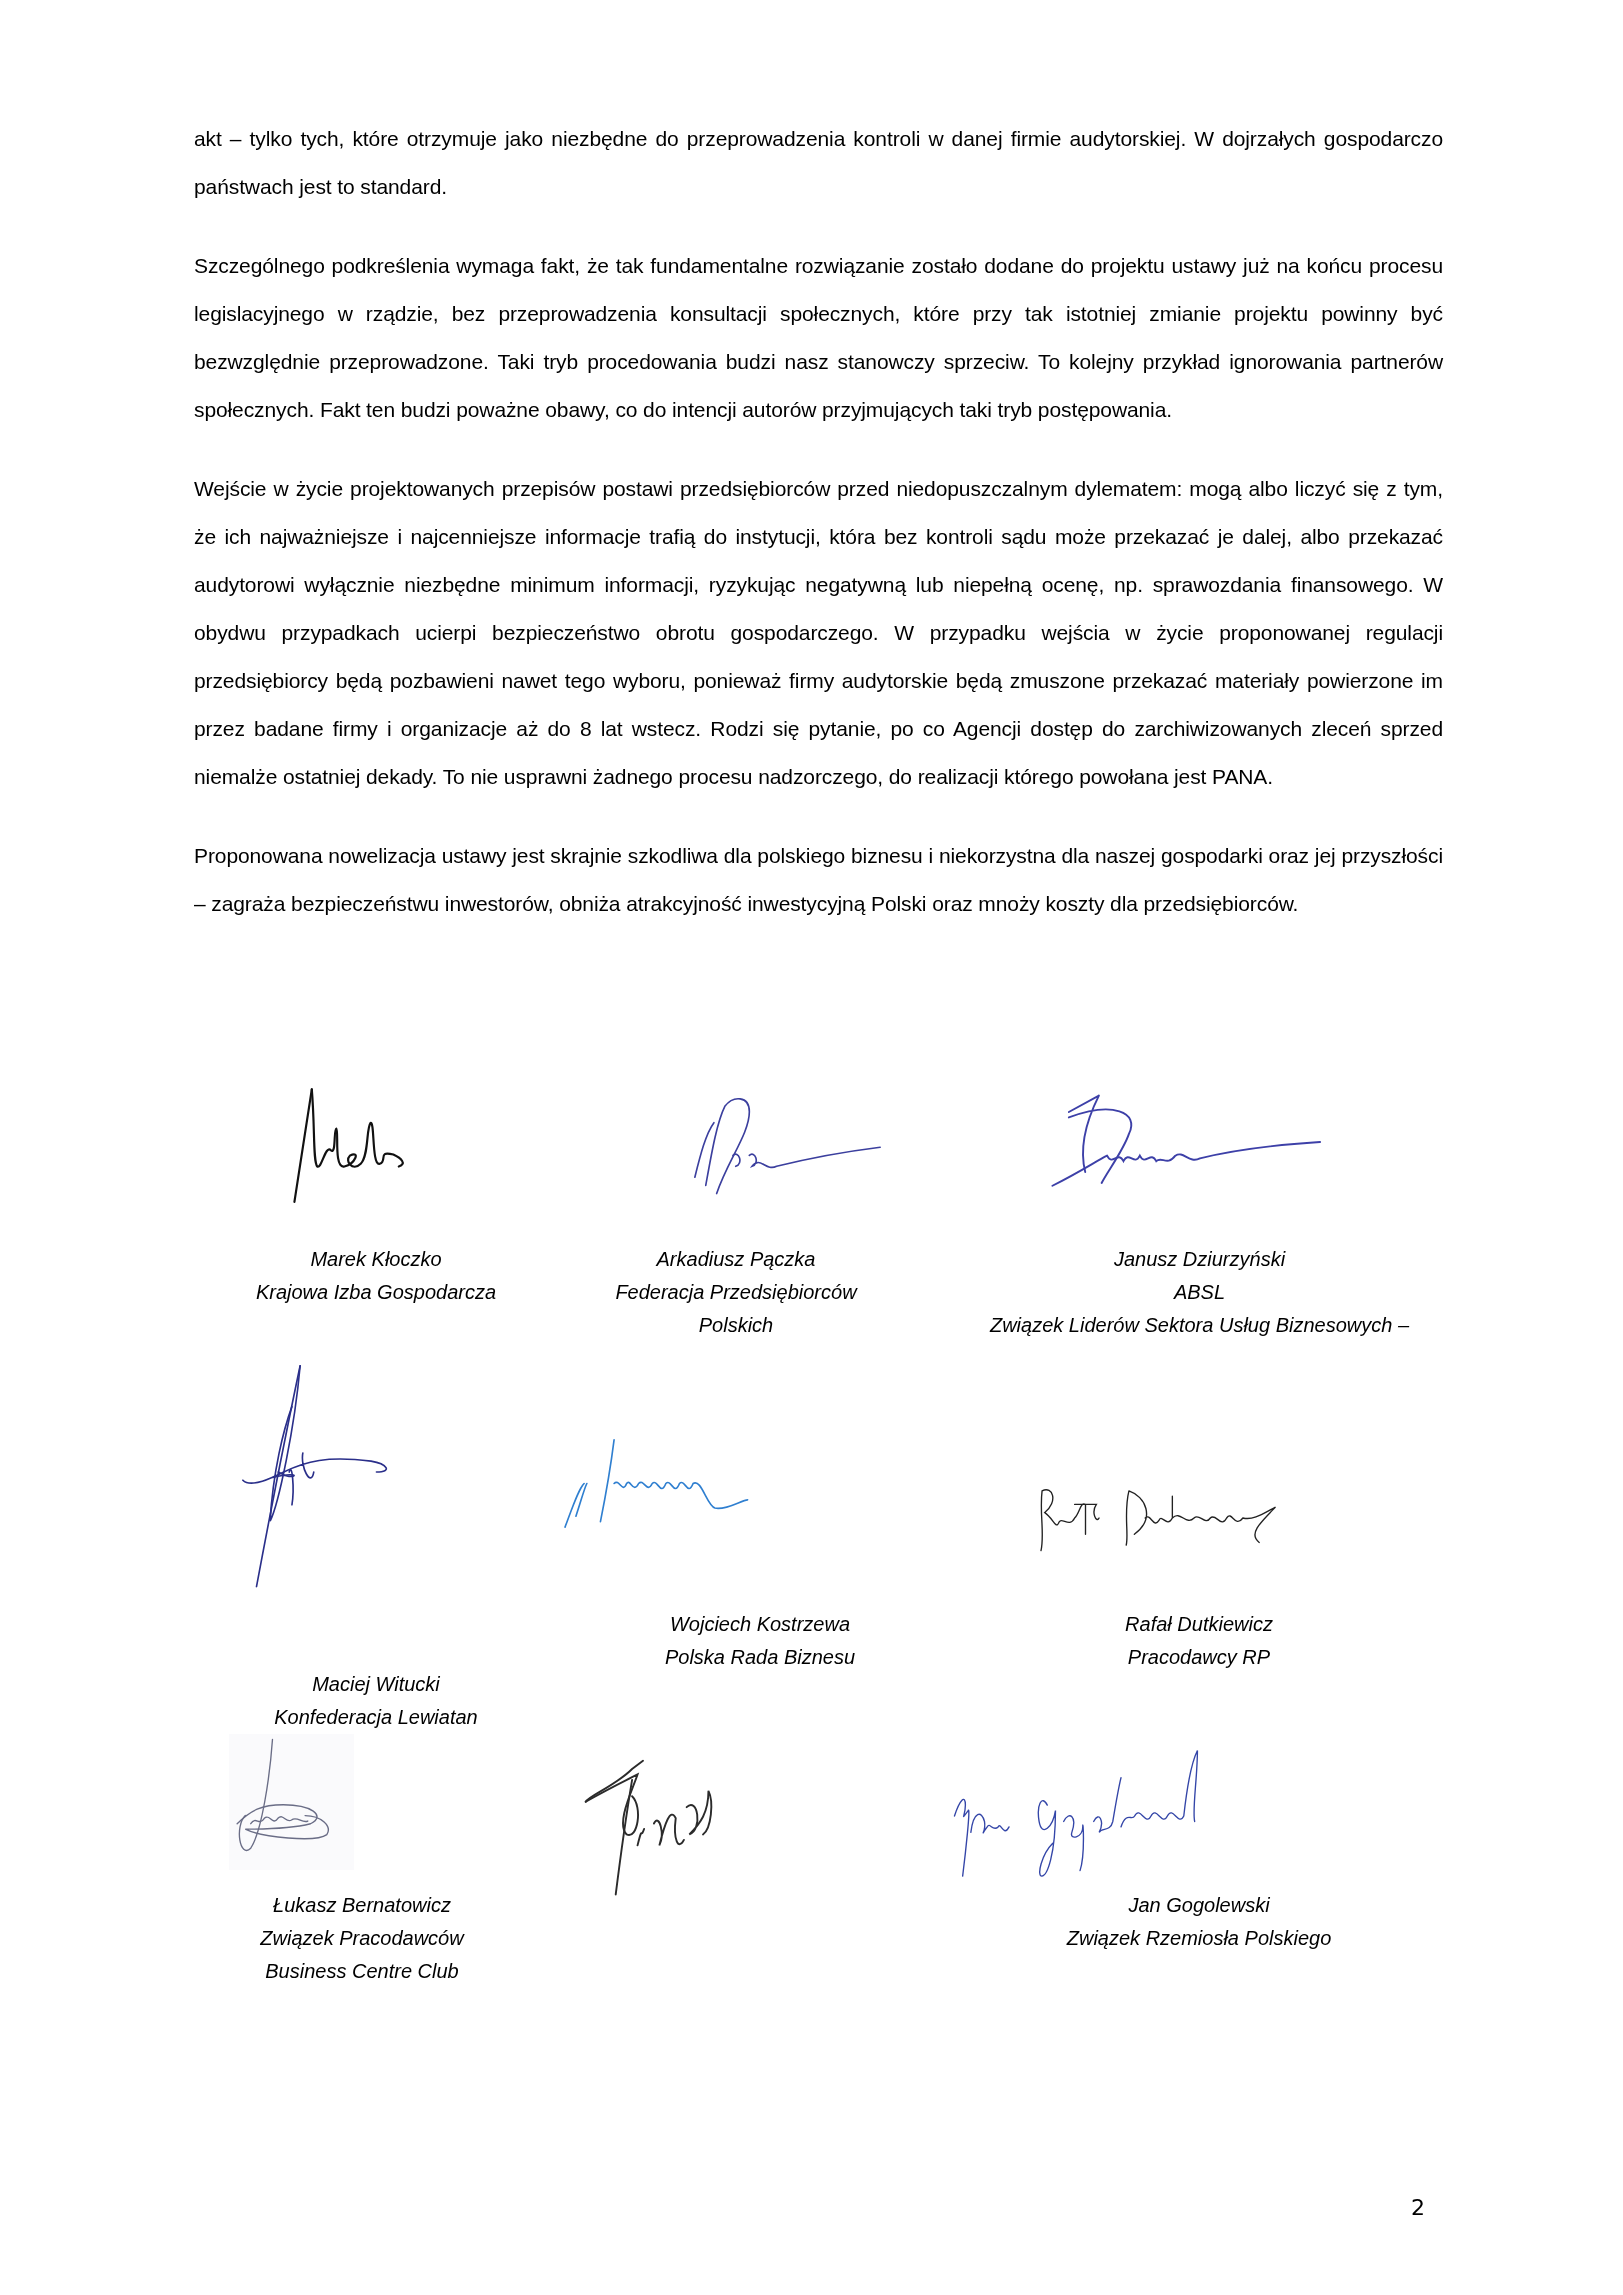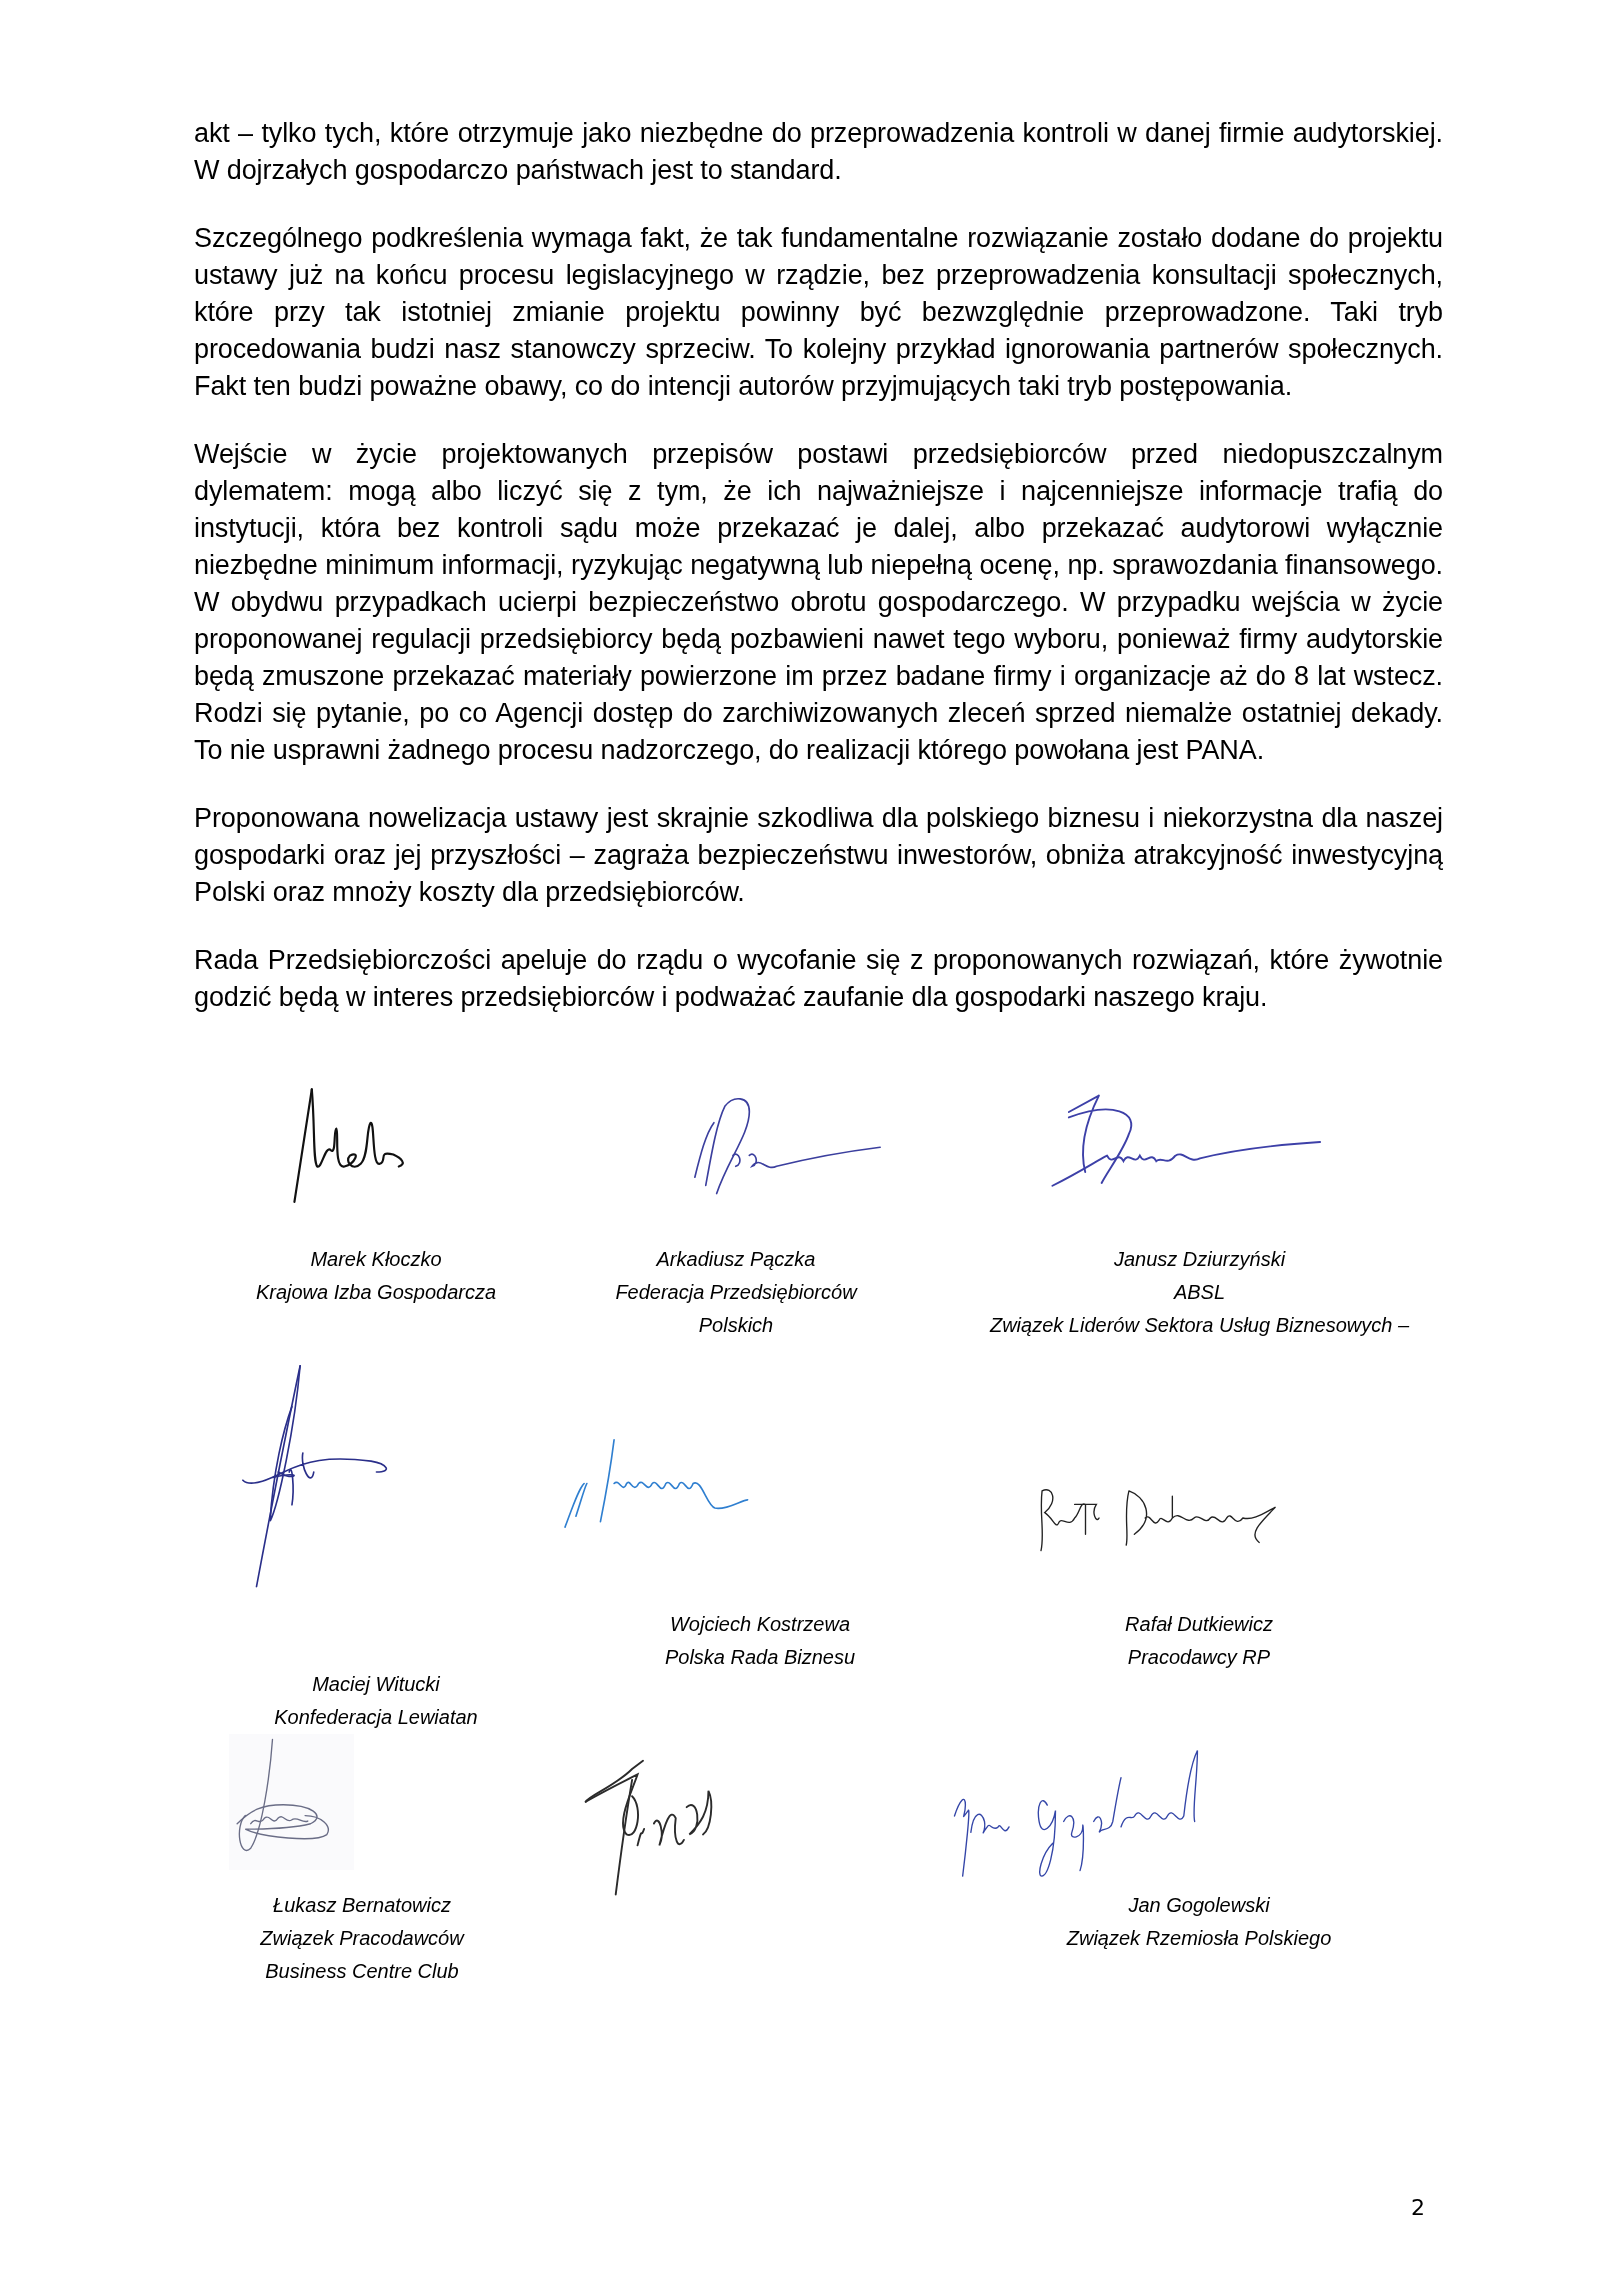--- a/index.html
+++ b/index.html
@@ -1,21 +1,21 @@
 <!DOCTYPE html>
 <html style="font-size:8.7px"><head>
   <meta charset="utf-8">
   <style>
     html, body { margin: 0; padding: 0; background: #ffffff; }
     body { width: 1623px; height: 2295px; position: relative; overflow: hidden; color: #000; }
     .page { position: absolute; left: 0; top: 0; width: 1623px; height: 2295px; background: #fff; }
     .body-text {
       position: absolute; left: 194px; top: 115px; width: 1249px;
       font-family: "Liberation Sans", sans-serif;
-      font-size: 27px; line-height: 37px;
+      font-size: 21px; line-height: 48px;
       text-align: justify; letter-spacing: -0.1px;
     }
     .body-text p { margin: 0 0 31px 0; }
     .sig-grid { position: absolute; left: 0; top: 0; width: 1623px; height: 2295px; }
     .sig-block { position: absolute; width: 414px; text-align: center;
       font-family: "Liberation Sans", sans-serif; font-style: italic; font-size: 20px; line-height: 33px; }
     .sig-block .name, .sig-block .org { display: block; }
     .signature { position: absolute; }
     .signature svg { display: block; overflow: visible; }
     .page-number { position: absolute; left: 1411px; top: 2195px;
@@ -24,21 +24,20 @@
 </head>
 <body>
 
 <div class="page">
 
   <div class="body-text">
     <p>akt – tylko tych, które otrzymuje jako niezbędne do przeprowadzenia kontroli w danej firmie audytorskiej. W dojrzałych gospodarczo państwach jest to standard.</p>
     <p>Szczególnego podkreślenia wymaga fakt, że tak fundamentalne rozwiązanie zostało dodane do projektu ustawy już na końcu procesu legislacyjnego w rządzie, bez przeprowadzenia konsultacji społecznych, które przy tak istotniej zmianie projektu powinny być bezwzględnie przeprowadzone. Taki tryb procedowania budzi nasz stanowczy sprzeciw. To kolejny przykład ignorowania partnerów społecznych. Fakt ten budzi poważne obawy, co do intencji autorów przyjmujących taki tryb postępowania.</p>
     <p>Wejście w życie projektowanych przepisów postawi przedsiębiorców przed niedopuszczalnym dylematem: mogą albo liczyć się z tym, że ich najważniejsze i najcenniejsze informacje trafią do instytucji, która bez kontroli sądu może przekazać je dalej, albo przekazać audytorowi wyłącznie niezbędne minimum informacji, ryzykując negatywną lub niepełną ocenę, np. sprawozdania finansowego. W obydwu przypadkach ucierpi bezpieczeństwo obrotu gospodarczego. W przypadku wejścia w życie proponowanej regulacji przedsiębiorcy będą pozbawieni nawet tego wyboru, ponieważ firmy audytorskie będą zmuszone przekazać materiały powierzone im przez badane firmy i organizacje aż do 8 lat wstecz. Rodzi się pytanie, po co Agencji dostęp do zarchiwizowanych zleceń sprzed niemalże ostatniej dekady. To nie usprawni żadnego procesu nadzorczego, do realizacji którego powołana jest PANA.</p>
     <p>Proponowana nowelizacja ustawy jest skrajnie szkodliwa dla polskiego biznesu i niekorzystna dla naszej gospodarki oraz jej przyszłości – zagraża bezpieczeństwu inwestorów, obniża atrakcyjność inwestycyjną Polski oraz mnoży koszty dla przedsiębiorców.</p>
-    <p>Rada Przedsiębiorczości apeluje do rządu o wycofanie się z proponowanych rozwiązań, które żywotnie godzić będą w interes przedsiębiorców i podważać zaufanie dla gospodarki naszego kraju.</p>
   </div>
 
   <div class="sig-grid">
 
     <div class="signature" style="left:284px; top:1085px;">
       <svg width="273" height="125" viewBox="0 0 500 230" fill="none" stroke="#111" stroke-width="4" stroke-linecap="round">
         <path d="M50 8 L18 215"></path>
         <path d="M50 8 C56 80 52 140 60 150 C68 155 75 110 85 120 C95 130 90 80 95 80 C100 82 90 155 110 150 C130 145 140 120 120 130 C110 140 125 160 140 145 C155 130 150 80 158 70 C166 65 160 150 175 145 C190 140 170 120 200 128 C215 135 225 145 210 150"></path>
       </svg>
     </div>

